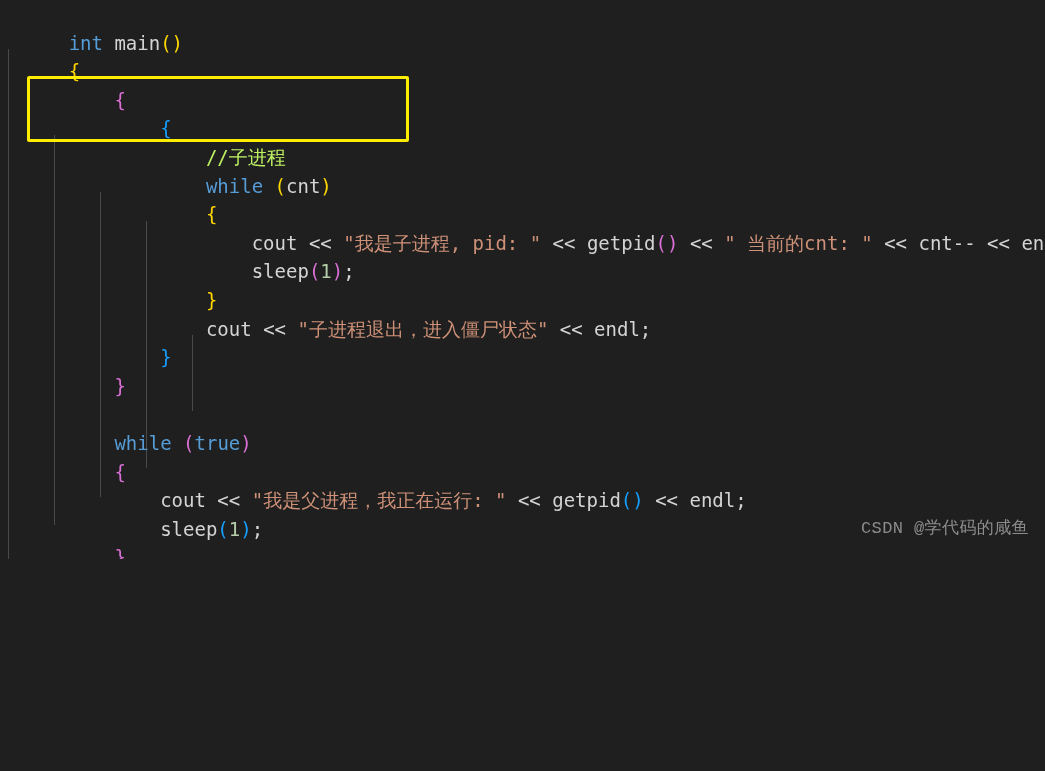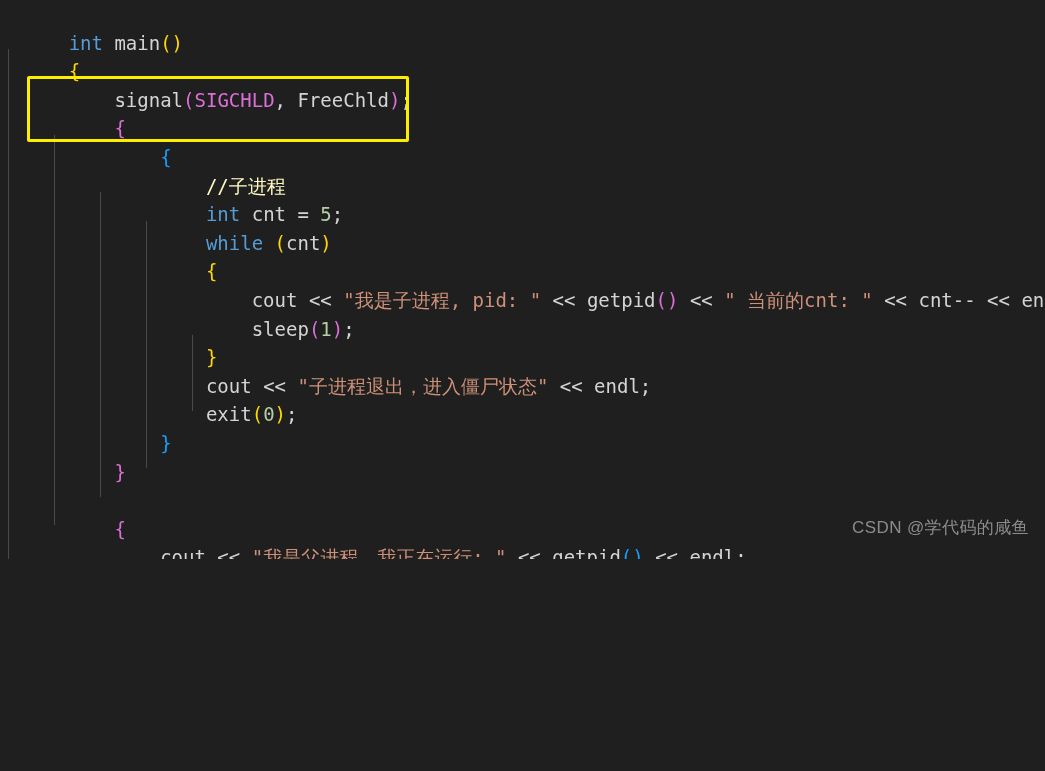--- a/index.html
+++ b/index.html
@@ -27,38 +27,38 @@
     letter-spacing:0px;
     position:relative;
   }
   .line .ind{display:inline-block;}
   
   .kw{color:#569cd6;}      
   .ty{color:#4ec9b0;}      
   .id{color:#d4d4d4;}      
   .num{color:#b5cea8;}     
   .str{color:#ce9178;}     
-  .cmt{color:#fef9c3;}     
+  .cmt{color:#bef264;}     
   .mac{color:#da70d6;}     
   .op{color:#d4d4d4;}      
   .p1{color:#ffd700;}      
   .p2{color:#da70d6;}      
   .p3{color:#179fff;}      
   .hlbox{
     position:absolute;
     border:3px solid #ffed00;
     border-radius:2px;
     pointer-events:none;
     box-sizing:border-box;
   }
   .watermark{
     position:absolute;
     right:16px;bottom:20px;
     color:#8c8c8c;
-    font-family:Liberation Sans, sans-serif;
+    font-family:Liberation Mono, monospace;
     font-size:17px;
     letter-spacing:0.4px;
   }
 </style>
 </head>
 <body>
 
 <div id="editor">
 
   <div class="guides">
@@ -74,42 +74,36 @@
   <div class="code">
 
     <div class="line">
       <span class="kw">int</span><span class="id"> main</span><span class="p1">()</span>
     </div>
 
     <div class="line">
       <span class="p1">{</span>
     </div>
 
-    <div class="line">
-      <span class="ind">    </span><span class="id">signal</span><span class="p2">(</span><span class="mac">SIGCHLD</span><span class="id">, FreeChld</span><span class="p2">)</span><span class="op">;</span>
-    </div>
 
 
     <div class="line">
       <span class="ind">    </span><span class="p2">{</span>
     </div>
 
 
 
     <div class="line">
       <span class="ind">        </span><span class="p3">{</span>
     </div>
 
     <div class="line">
       <span class="ind">            </span><span class="cmt">//子进程</span>
     </div>
 
-    <div class="line">
-      <span class="ind">            </span><span class="kw">int</span><span class="id"> cnt = </span><span class="num">5</span><span class="op">;</span>
-    </div>
 
     <div class="line">
       <span class="ind">            </span><span class="kw">while</span><span class="op"> </span><span class="p1">(</span><span class="id">cnt</span><span class="p1">)</span>
     </div>
 
     <div class="line">
       <span class="ind">            </span><span class="p1">{</span>
     </div>
 
     <div class="line">
@@ -121,36 +115,36 @@
     </div>
 
     <div class="line">
       <span class="ind">            </span><span class="p1">}</span>
     </div>
 
     <div class="line">
       <span class="ind">            </span><span class="id">cout</span><span class="op"> &lt;&lt; </span><span class="str">"子进程退出，进入僵尸状态"</span><span class="id"> &lt;&lt; endl;</span>
     </div>
 
-    <div class="line">
-      <span class="ind">            </span><span class="id">exit</span><span class="p1">(</span><span class="num">0</span><span class="p1">)</span><span class="op">;</span>
-    </div>
 
     <div class="line">
       <span class="ind">        </span><span class="p3">}</span>
     </div>
 
     <div class="line">
       <span class="ind">    </span><span class="p2">}</span>
     </div>
 
     <div class="line">
       <span class="id"></span>
     </div>
 
+    <div class="line">
+      <span class="ind">    </span><span class="kw">while</span><span class="op"> </span><span class="p2">(</span><span class="kw">true</span><span class="p2">)</span>
+    </div>
 
     <div class="line">
       <span class="ind">    </span><span class="p2">{</span>
     </div>
 
     <div class="line">
       <span class="ind">        </span><span class="id">cout</span><span class="op"> &lt;&lt; </span><span class="str">"我是父进程，我正在运行: "</span><span class="id"> &lt;&lt; getpid</span><span class="p3">()</span><span class="id"> &lt;&lt; endl;</span>
     </div>
 
     <div class="line">

